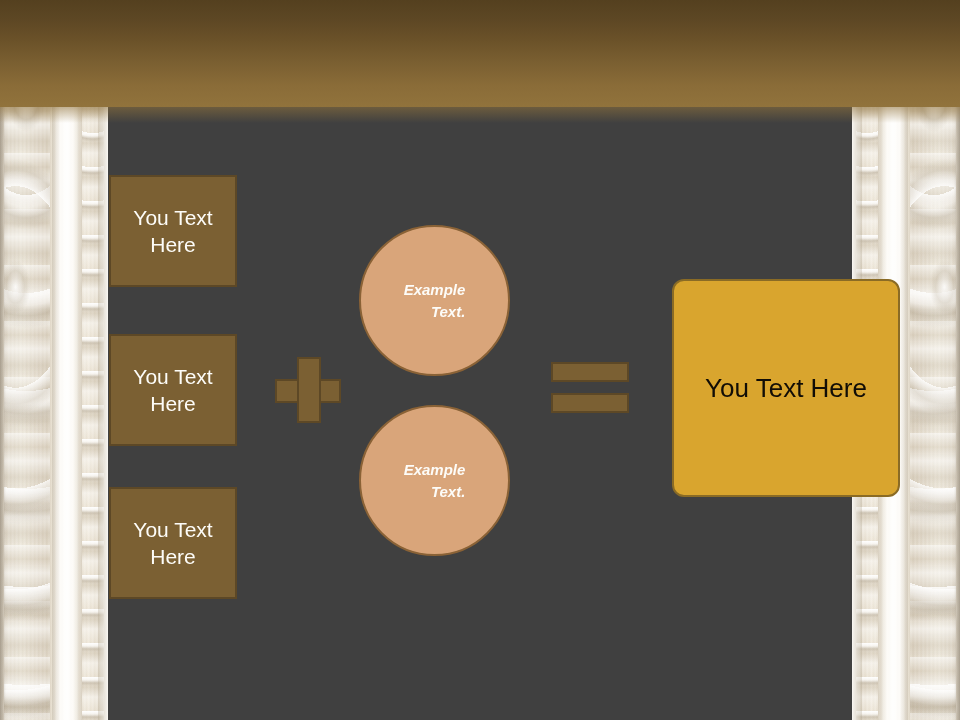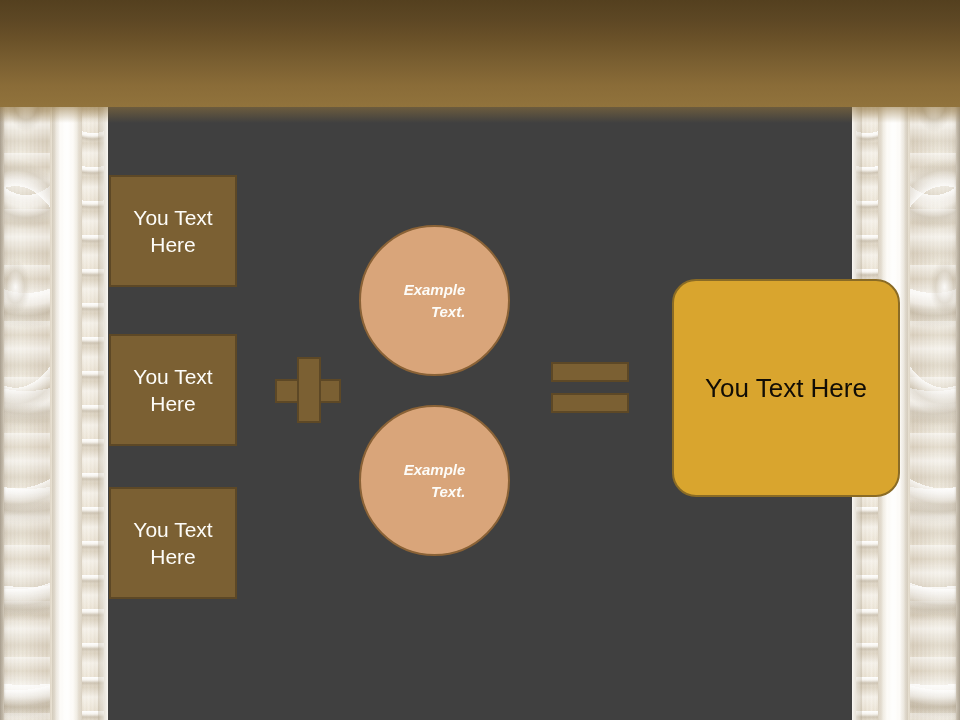--- a/index.html
+++ b/index.html
@@ -260,21 +260,21 @@
   #equals .ebar-top { top: 0; }
   #equals .ebar-bot { top: 31px; }
 
   
   #result-box {
     position: absolute;
     left: 672px; top: 279px;
     width: 228px; height: 218px;
     background: #d9a52e;
     border: 2px solid #8a6b25;
-    border-radius: 24px;
+    border-radius: 12px;
     box-sizing: border-box;
     display: flex;
     align-items: center;
     justify-content: center;
     text-align: center;
     color: #110d06;
     font-size: 26px;
     z-index: 30;
   }
 </style>

